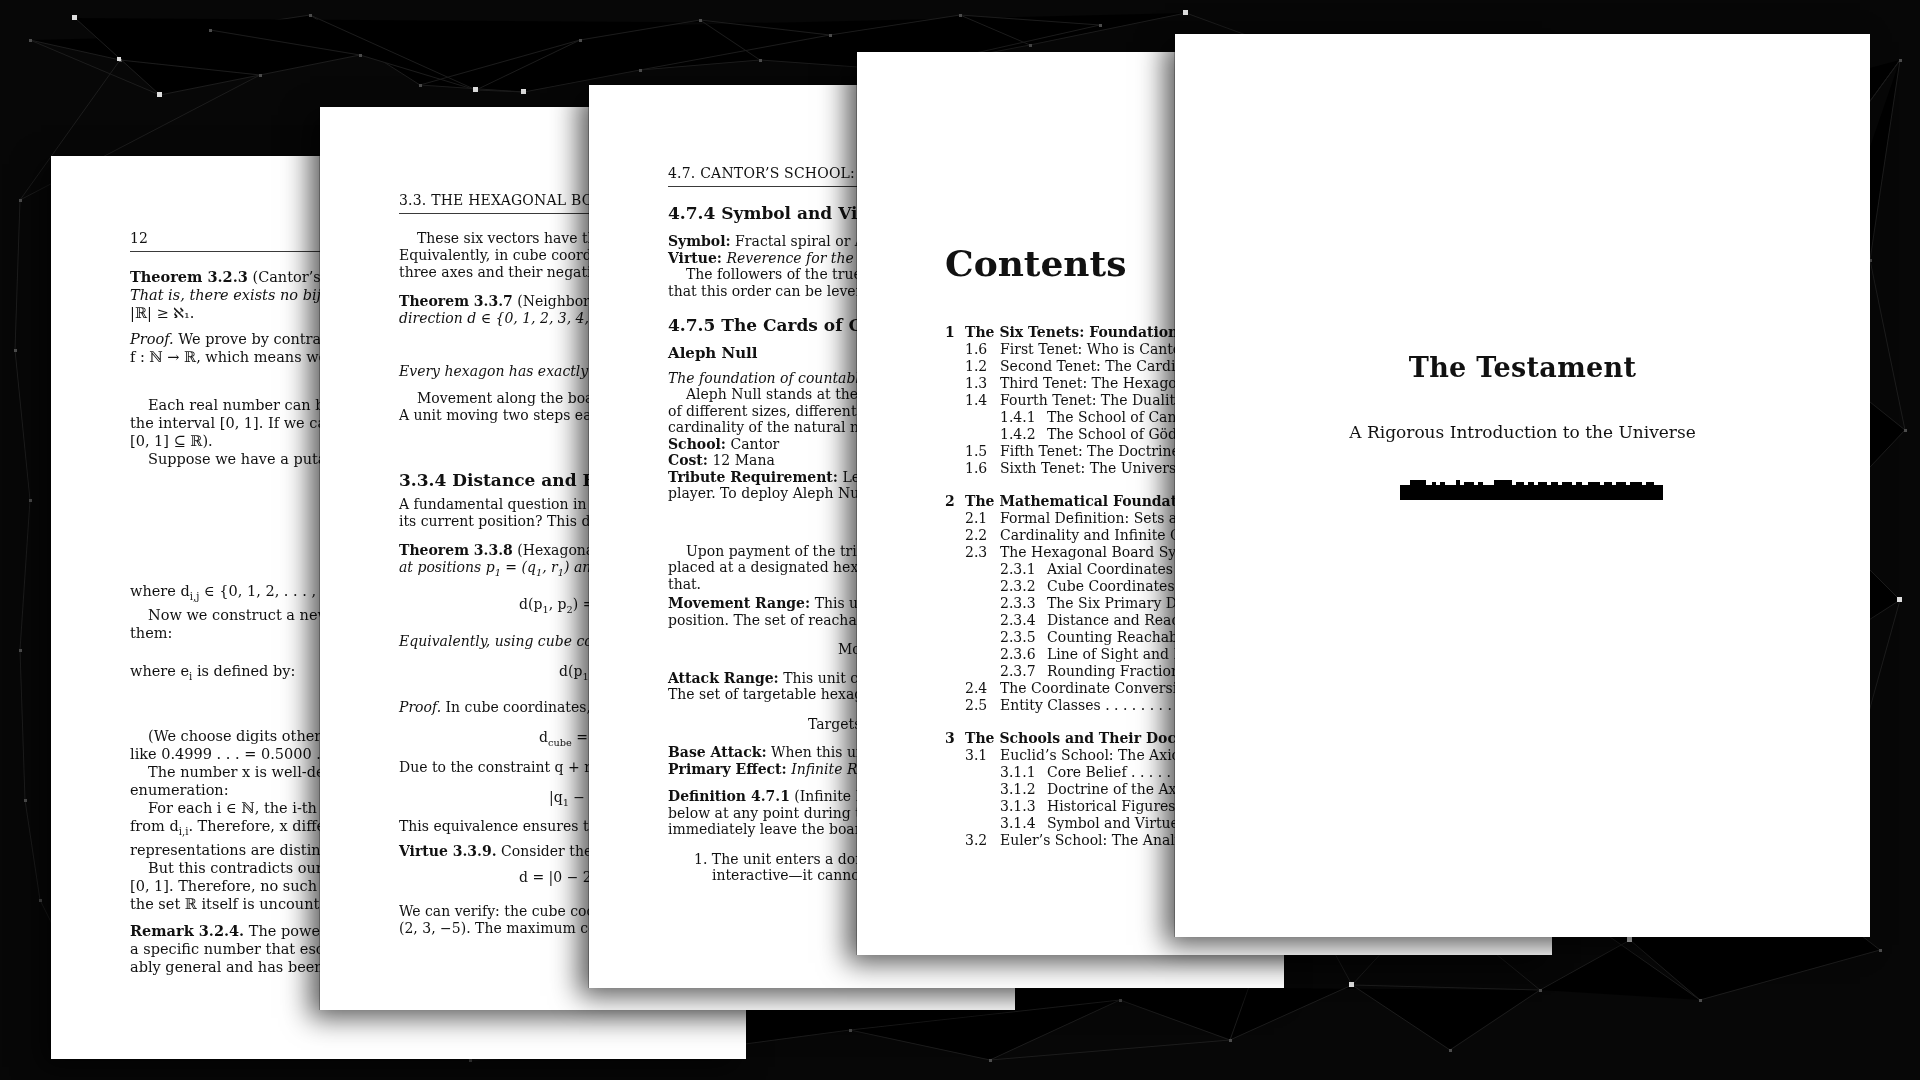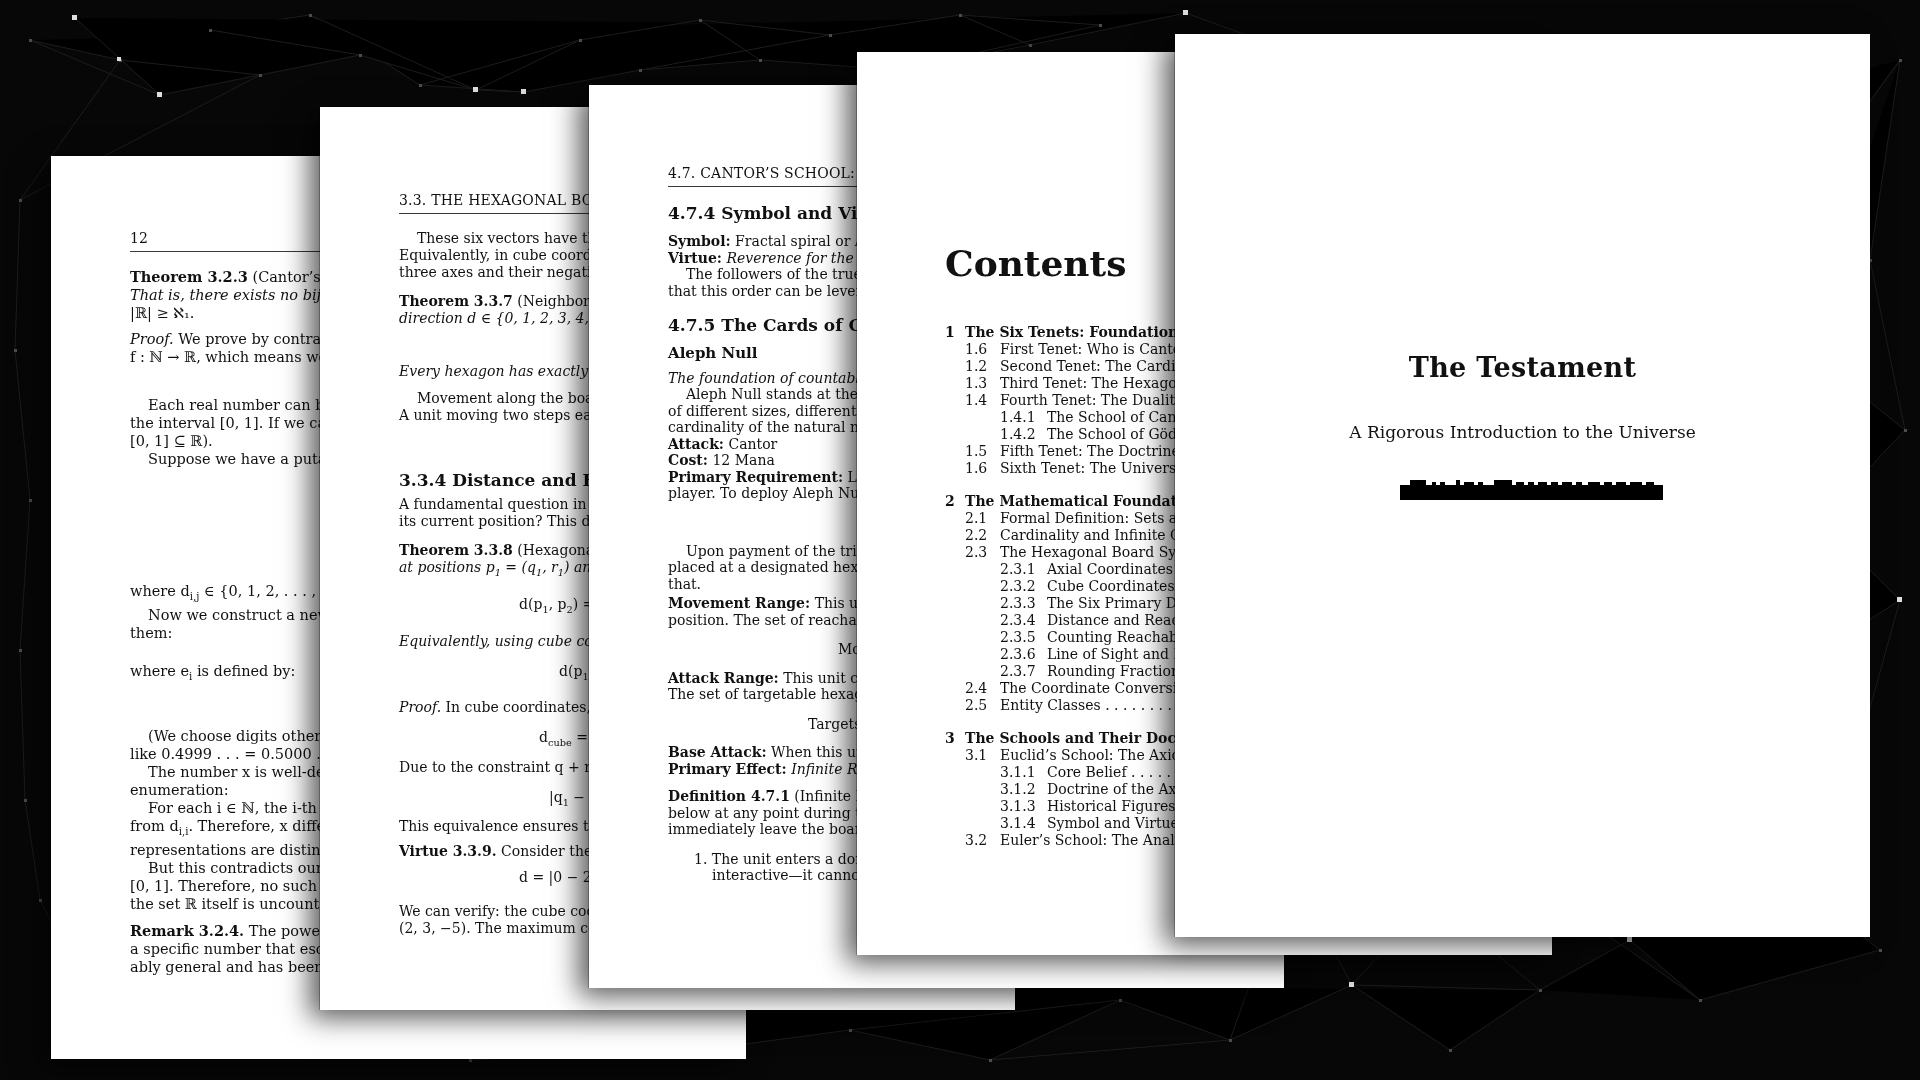--- a/index.html
+++ b/index.html
@@ -207,23 +207,23 @@
         <div class="ln " style="margin-top: 10px;"><b>Symbol:</b><span> Fractal spiral or Aleph</span></div>
         <div class="ln "><b>Virtue:</b><i> Reverence for the infini</i></div>
         <div class="ln ind"><span>The followers of the true Can</span></div>
         <div class="ln "><span>that this order can be leveraged</span></div>
         <div class="ln h2" style="margin-top: 16px;"><span>4.7.5   The Cards of Ca</span></div>
         <div class="ln h3" style="margin-top: 10px;"><span>Aleph Null</span></div>
         <div class="ln it" style="margin-top: 8px;"><span>The foundation of countable infi</span></div>
         <div class="ln ind"><span>Aleph Null stands at the thr</span></div>
         <div class="ln "><span>of different sizes, different natu</span></div>
         <div class="ln "><span>cardinality of the natural numbe</span></div>
-        <div class="ln "><b>Attack:</b><span> Cantor</span></div>
+        <div class="ln "><b>School:</b><span> Cantor</span></div>
         <div class="ln "><b>Cost:</b><span> 12 Mana</span></div>
-        <div class="ln "><b>Primary Requirement:</b><span> Let T</span></div>
+        <div class="ln "><b>Tribute Requirement:</b><span> Let T</span></div>
         <div class="ln "><span>player.  To deploy Aleph Null, th</span></div>
         <div class="ln ind" style="margin-top: 41px;"><span>Upon payment of the tribute,</span></div>
         <div class="ln "><span>placed at a designated hexagon.</span></div>
         <div class="ln "><span>that.</span></div>
         <div class="ln " style="margin-top: 3px;"><b>Movement Range:</b><span> This unit c</span></div>
         <div class="ln "><span>position.  The set of reachable he</span></div>
         <div class="ln " style="margin-top: 13px; padding-left: 170px;"><span>Movement(</span></div>
         <div class="ln " style="margin-top: 12px;"><b>Attack Range:</b><span> This unit can ta</span></div>
         <div class="ln "><span>The set of targetable hexagons is</span></div>
         <div class="ln " style="margin-top: 13px; padding-left: 140px;"><span>Targets(q, r) = {(q′</span></div>

